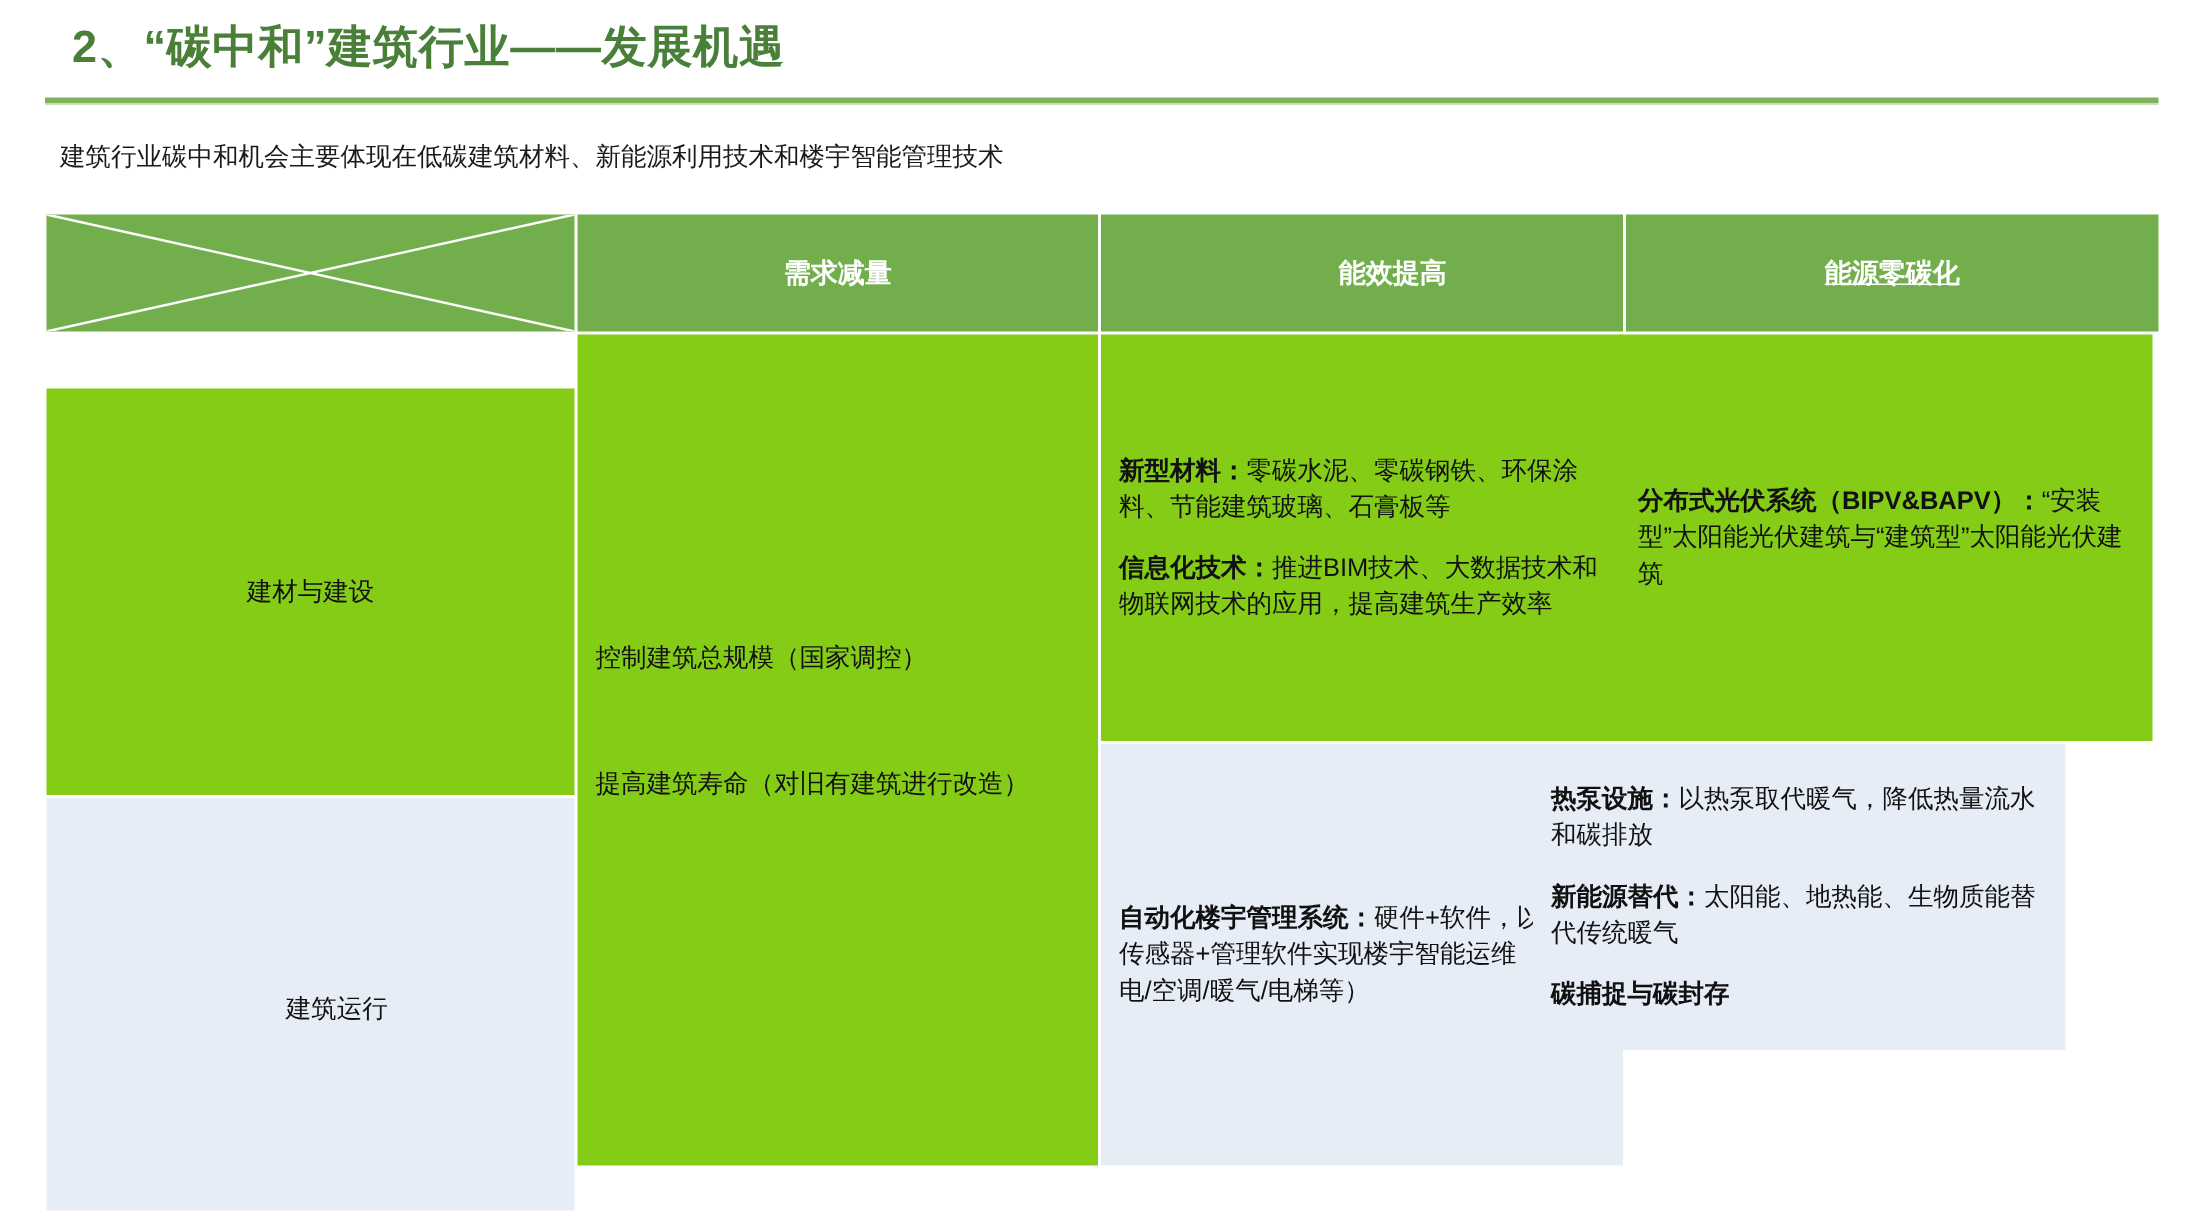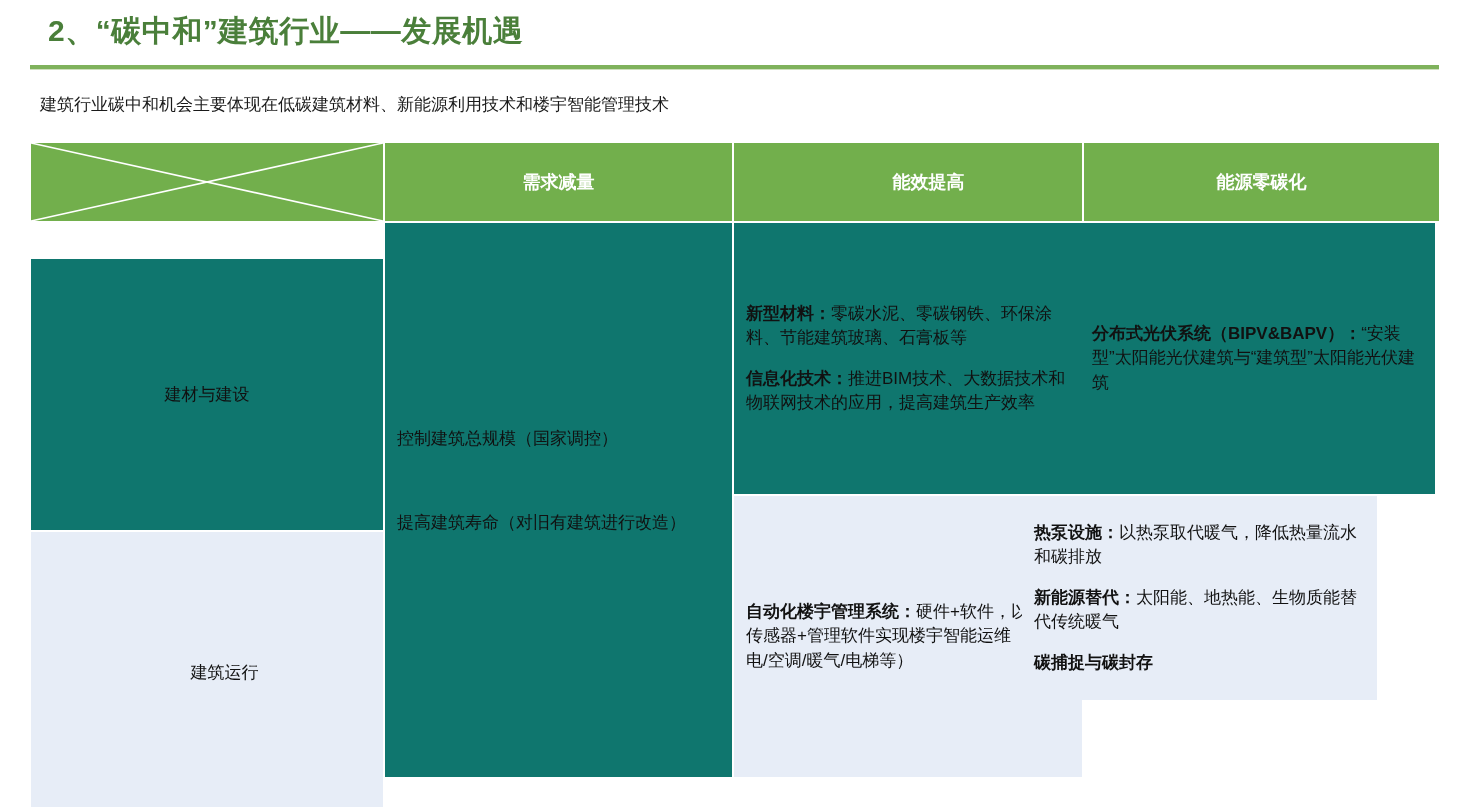--- a/index.html
+++ b/index.html
@@ -73,21 +73,21 @@
     font-size: 18px;
     font-weight: bold;
     display: flex;
     align-items: center;
     justify-content: center;
     text-align: center;
   }
   .hdr-blank { background: #72af4c; }
   .hdr-blank svg { display: block; width: 100%; height: 100%; }
 
-  .body-dark  { background: #0f766e; }
+  .body-dark  { background: #84cc16; }
   .body-light { background: #e7edf7; }
 
   .rowlabel {
     display: flex;
     align-items: center;
     justify-content: center;
     font-size: 17px;
     color: #111111;
     text-align: center;
     margin-top: 36px;
@@ -135,21 +135,21 @@
       <svg viewBox="0 0 352 78" preserveAspectRatio="none">
         <line x1="0" y1="0" x2="352" y2="78" stroke="#ffffff" stroke-width="1.6"></line>
         <line x1="0" y1="78" x2="352" y2="0" stroke="#ffffff" stroke-width="1.6"></line>
       </svg>
     </div>
 
     <div class="cell hdr" style="left:354px;top:0;width:347px;height:78px;">需求减量</div>
 
     <div class="cell hdr" style="left:703px;top:0;width:348px;height:78px;padding-left:41px;">能效提高</div>
 
-    <div class="cell hdr" style="left:1053px;top:0;width:355px;height:78px;">能源零碳化</div>
+    <div class="cell hdr" style="left:1053px;top:0;width:355px;height:78px;text-decoration:underline;">能源零碳化</div>
 
     <div class="cell body-dark rowlabel" style="left:0;top:80px;width:352px;height:271px;">建材与建设</div>
 
     <div class="cell body-light rowlabel" style="left:0;top:353px;width:352px;height:281px;padding-left:35px;">建筑运行</div>
 
     <div class="cell body-dark" style="left:354px;top:80px;width:347px;height:554px;padding-left:43px;">
       <div class="col2txt" style="top:204px;">控制建筑总规模（国家调控）</div>
       <div class="col2txt" style="top:288px;">提高建筑寿命（对旧有建筑进行改造）</div>
     </div>
 

